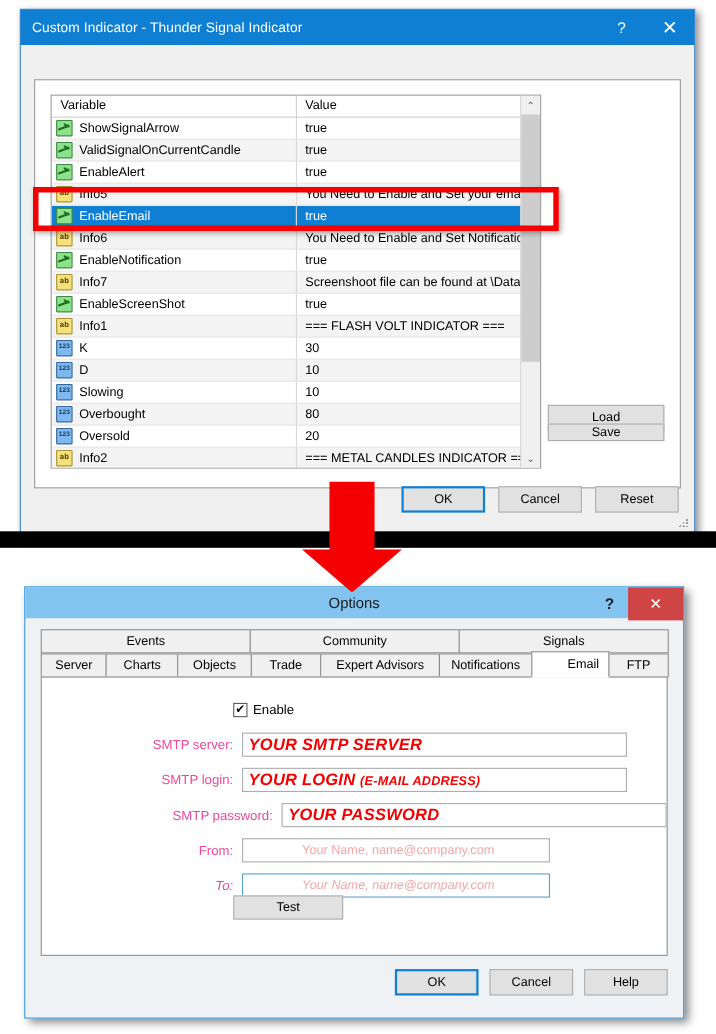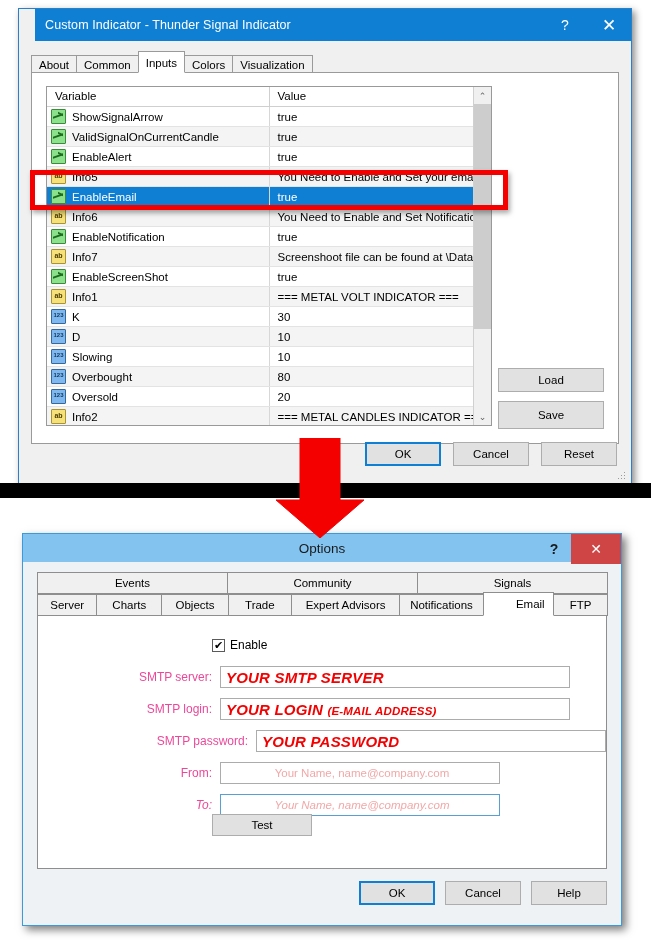--- a/index.html
+++ b/index.html
@@ -14,21 +14,20 @@
 
   
   .win{position:absolute;box-sizing:border-box;}
 
   
   #dlg-indicator{
     left:18px;top:8px;width:614px;height:477px;
     background:#f0f0f0;
     border:1px solid #2a7fc9;
     box-shadow:3px 3px 7px rgba(0,0,0,.45);
-    padding-left:16px;
   }
   #dlg-indicator .titlebar{
     height:32px;background:#0f7fd4;
     display:flex;align-items:center;
     color:#ffffff;
     position:relative;
   }
   #dlg-indicator .title-text{
     font-size:12.5px;margin-left:10px;letter-spacing:.1px;white-space:nowrap;
   }
@@ -139,21 +138,21 @@
 
   
   .btn{
     box-sizing:border-box;background:#e1e1e1;border:1px solid #adadad;
     font-size:11.5px;color:#000;text-align:center;
     display:flex;align-items:center;justify-content:center;
     font-family:"Liberation Sans",sans-serif;
   }
   .btn.focus{border:2px solid #0f7fd4;background:#e1e1e1;}
   #btn-load{position:absolute;right:14px;top:295px;width:106px;height:24px;}
-  #btn-save{position:absolute;right:14px;top:328px;width:106px;height:28px;}
+  #btn-save{position:absolute;right:14px;top:312px;width:106px;height:16px;}
 
   
   #dlg-indicator .footer-btns{position:absolute;right:14px;bottom:18px;display:flex;gap:12px;}
   #dlg-indicator .footer-btns .btn{width:76px;height:24px;}
 
   .grip{
     position:absolute;right:4px;bottom:3px;width:10px;height:10px;
     background:
       radial-gradient(#9a9a9a 40%,transparent 41%) 0 6px/3px 3px,
       radial-gradient(#9a9a9a 40%,transparent 41%) 3px 6px/3px 3px,
@@ -254,27 +253,20 @@
   <div class="titlebar">
     <div class="title-text">Custom Indicator - Thunder Signal Indicator</div>
     <div class="tb-btns">
       <div class="tb-btn">?</div>
       <div class="tb-btn close">✕</div>
     </div>
   </div>
 
   <div class="body-area">
 
-    <div class="tabrow" id="ind-tabs">
-        <div class="tab">About</div>
-        <div class="tab">Common</div>
-        <div class="tab sel">Inputs</div>
-        <div class="tab">Colors</div>
-        <div class="tab">Visualization</div>
-      </div>
 
     <div class="panel">
 
       <div class="grid-wrap">
         <table class="grid">
           <colgroup>
               <col class="c1">
               <col>
             </colgroup>
           <thead>
@@ -365,21 +357,21 @@
                 </td>
                 <td class="val">true</td>
               </tr>
               <tr class="alt">
                 <td>
                   <div class="vcell">
                     <span class="ticon str">ab</span>
                     <span>Info1</span>
                   </div>
                 </td>
-                <td class="val">=== METAL VOLT INDICATOR ===</td>
+                <td class="val">=== FLASH VOLT INDICATOR ===</td>
               </tr>
               <tr class="">
                 <td>
                   <div class="vcell">
                     <span class="ticon num">123</span>
                     <span>K</span>
                   </div>
                 </td>
                 <td class="val">30</td>
               </tr>

